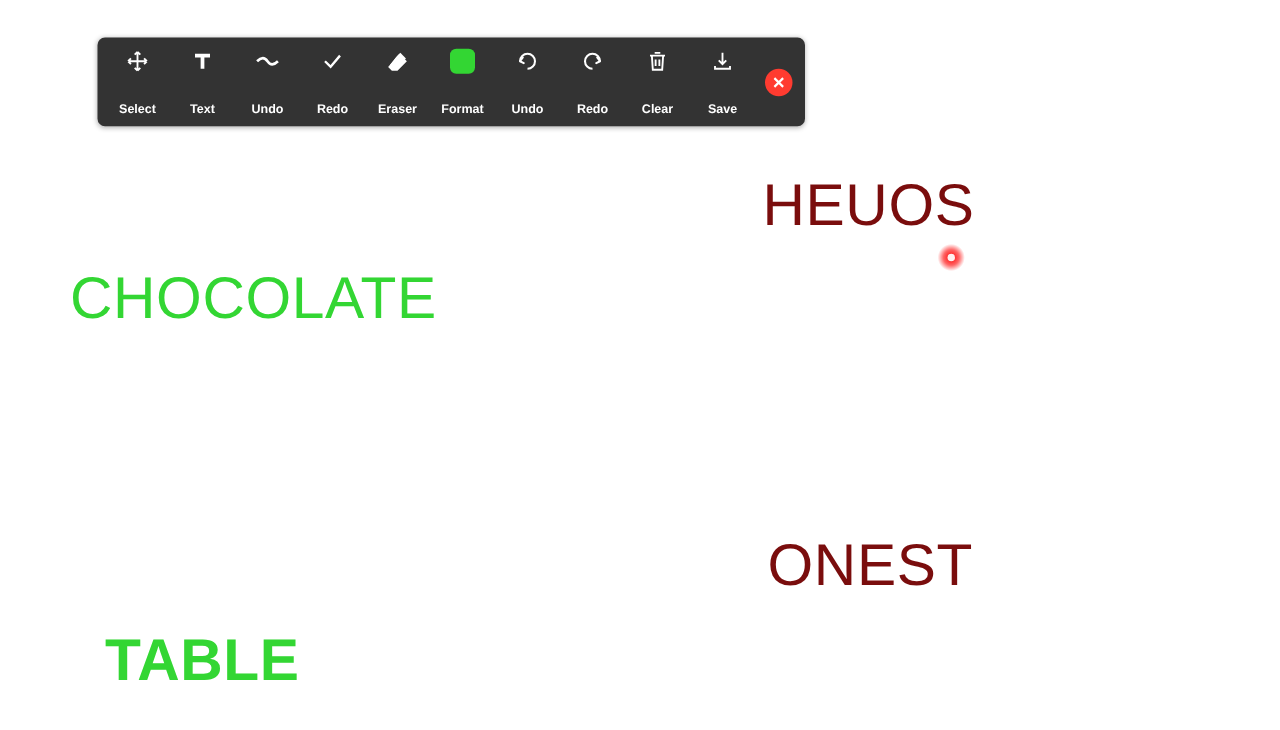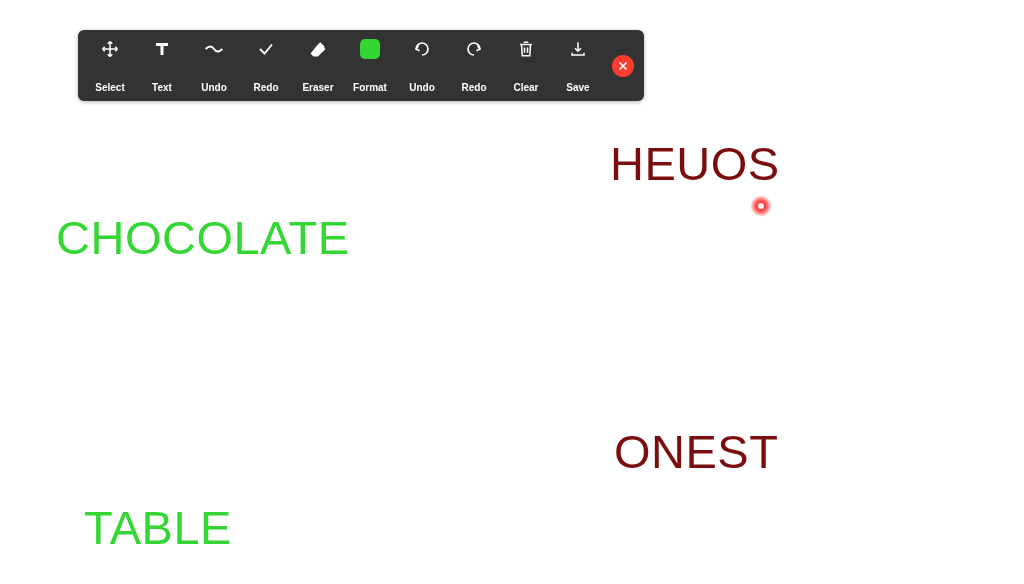--- a/index.html
+++ b/index.html
@@ -115,21 +115,21 @@
       transform: translate(-50%, -50%);
       width: 6px;
       height: 6px;
       background: #fff0f0;
       border-radius: 50%;
     }
     #w1 { top: 148px; left: 88px; }
     #w2 { top: 210px; left: 56px; }
     #w3 { top: 136px; left: 610px; }
     #w4 { top: 418px; left: 84px; }
-    #w5 { top: 500px; left: 84px; }
+    #w5 { top: 500px; left: 84px; font-weight: bold; }
     #w6 { top: 396px; left: 614px; margin-top: 28px; }
     .spotlight-pos { top: 195px; left: 750px; }
   </style>
 </head>
 <body>
 
 <div class="toolbar">
   <div class="tool-item">
     <div class="tool-icon">
       <svg width="18" height="18" viewBox="0 0 24 24" fill="none" stroke="#fff" stroke-width="2">

